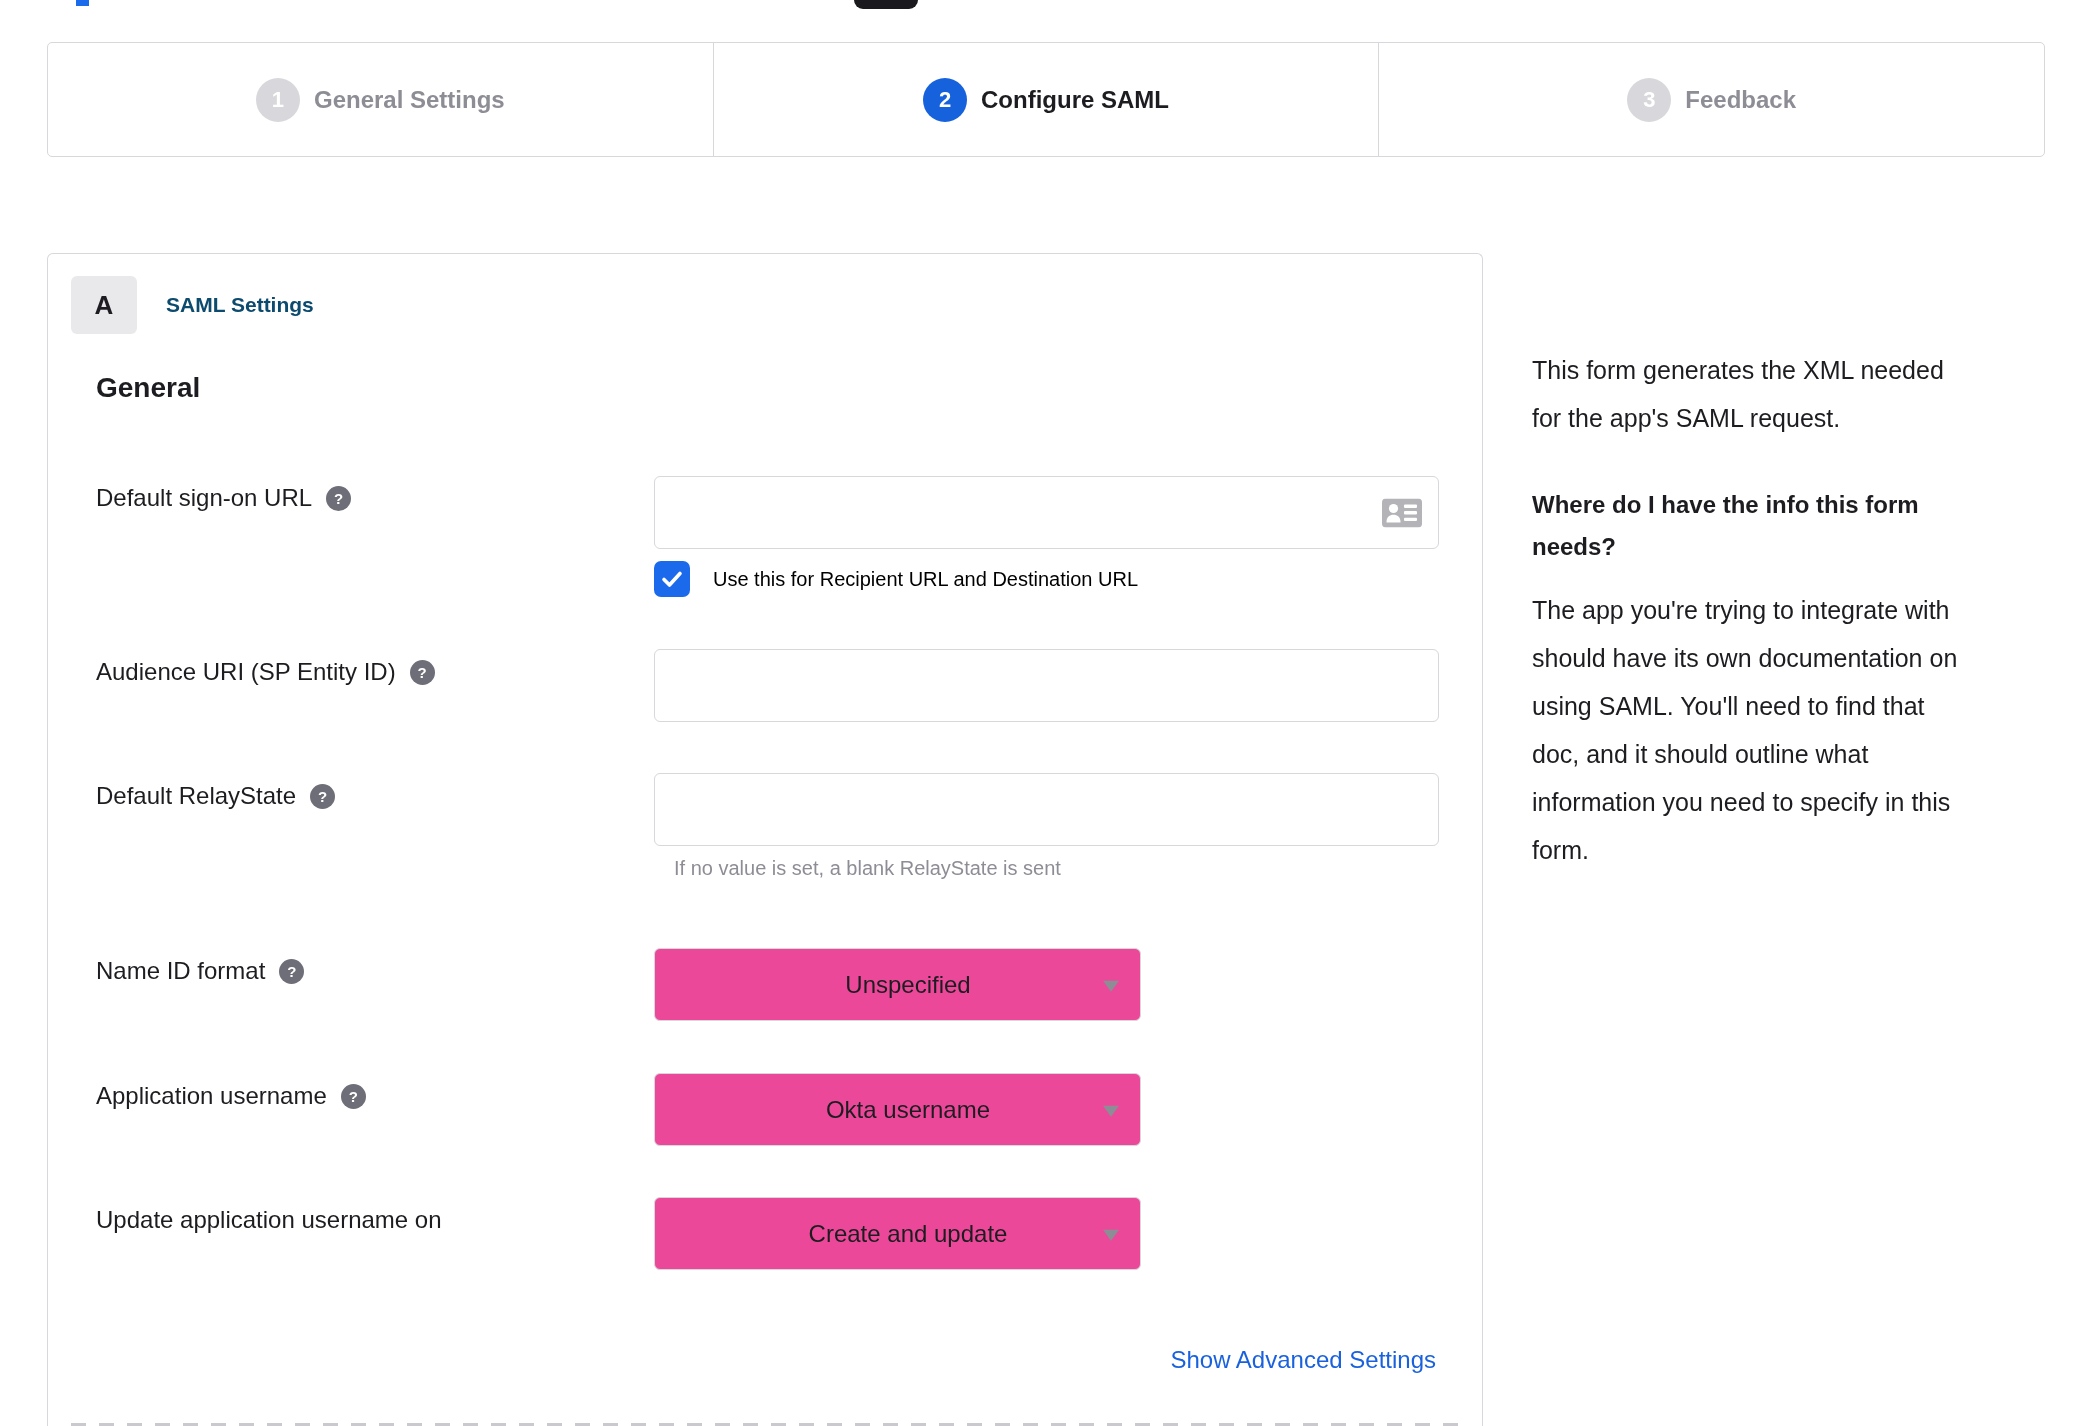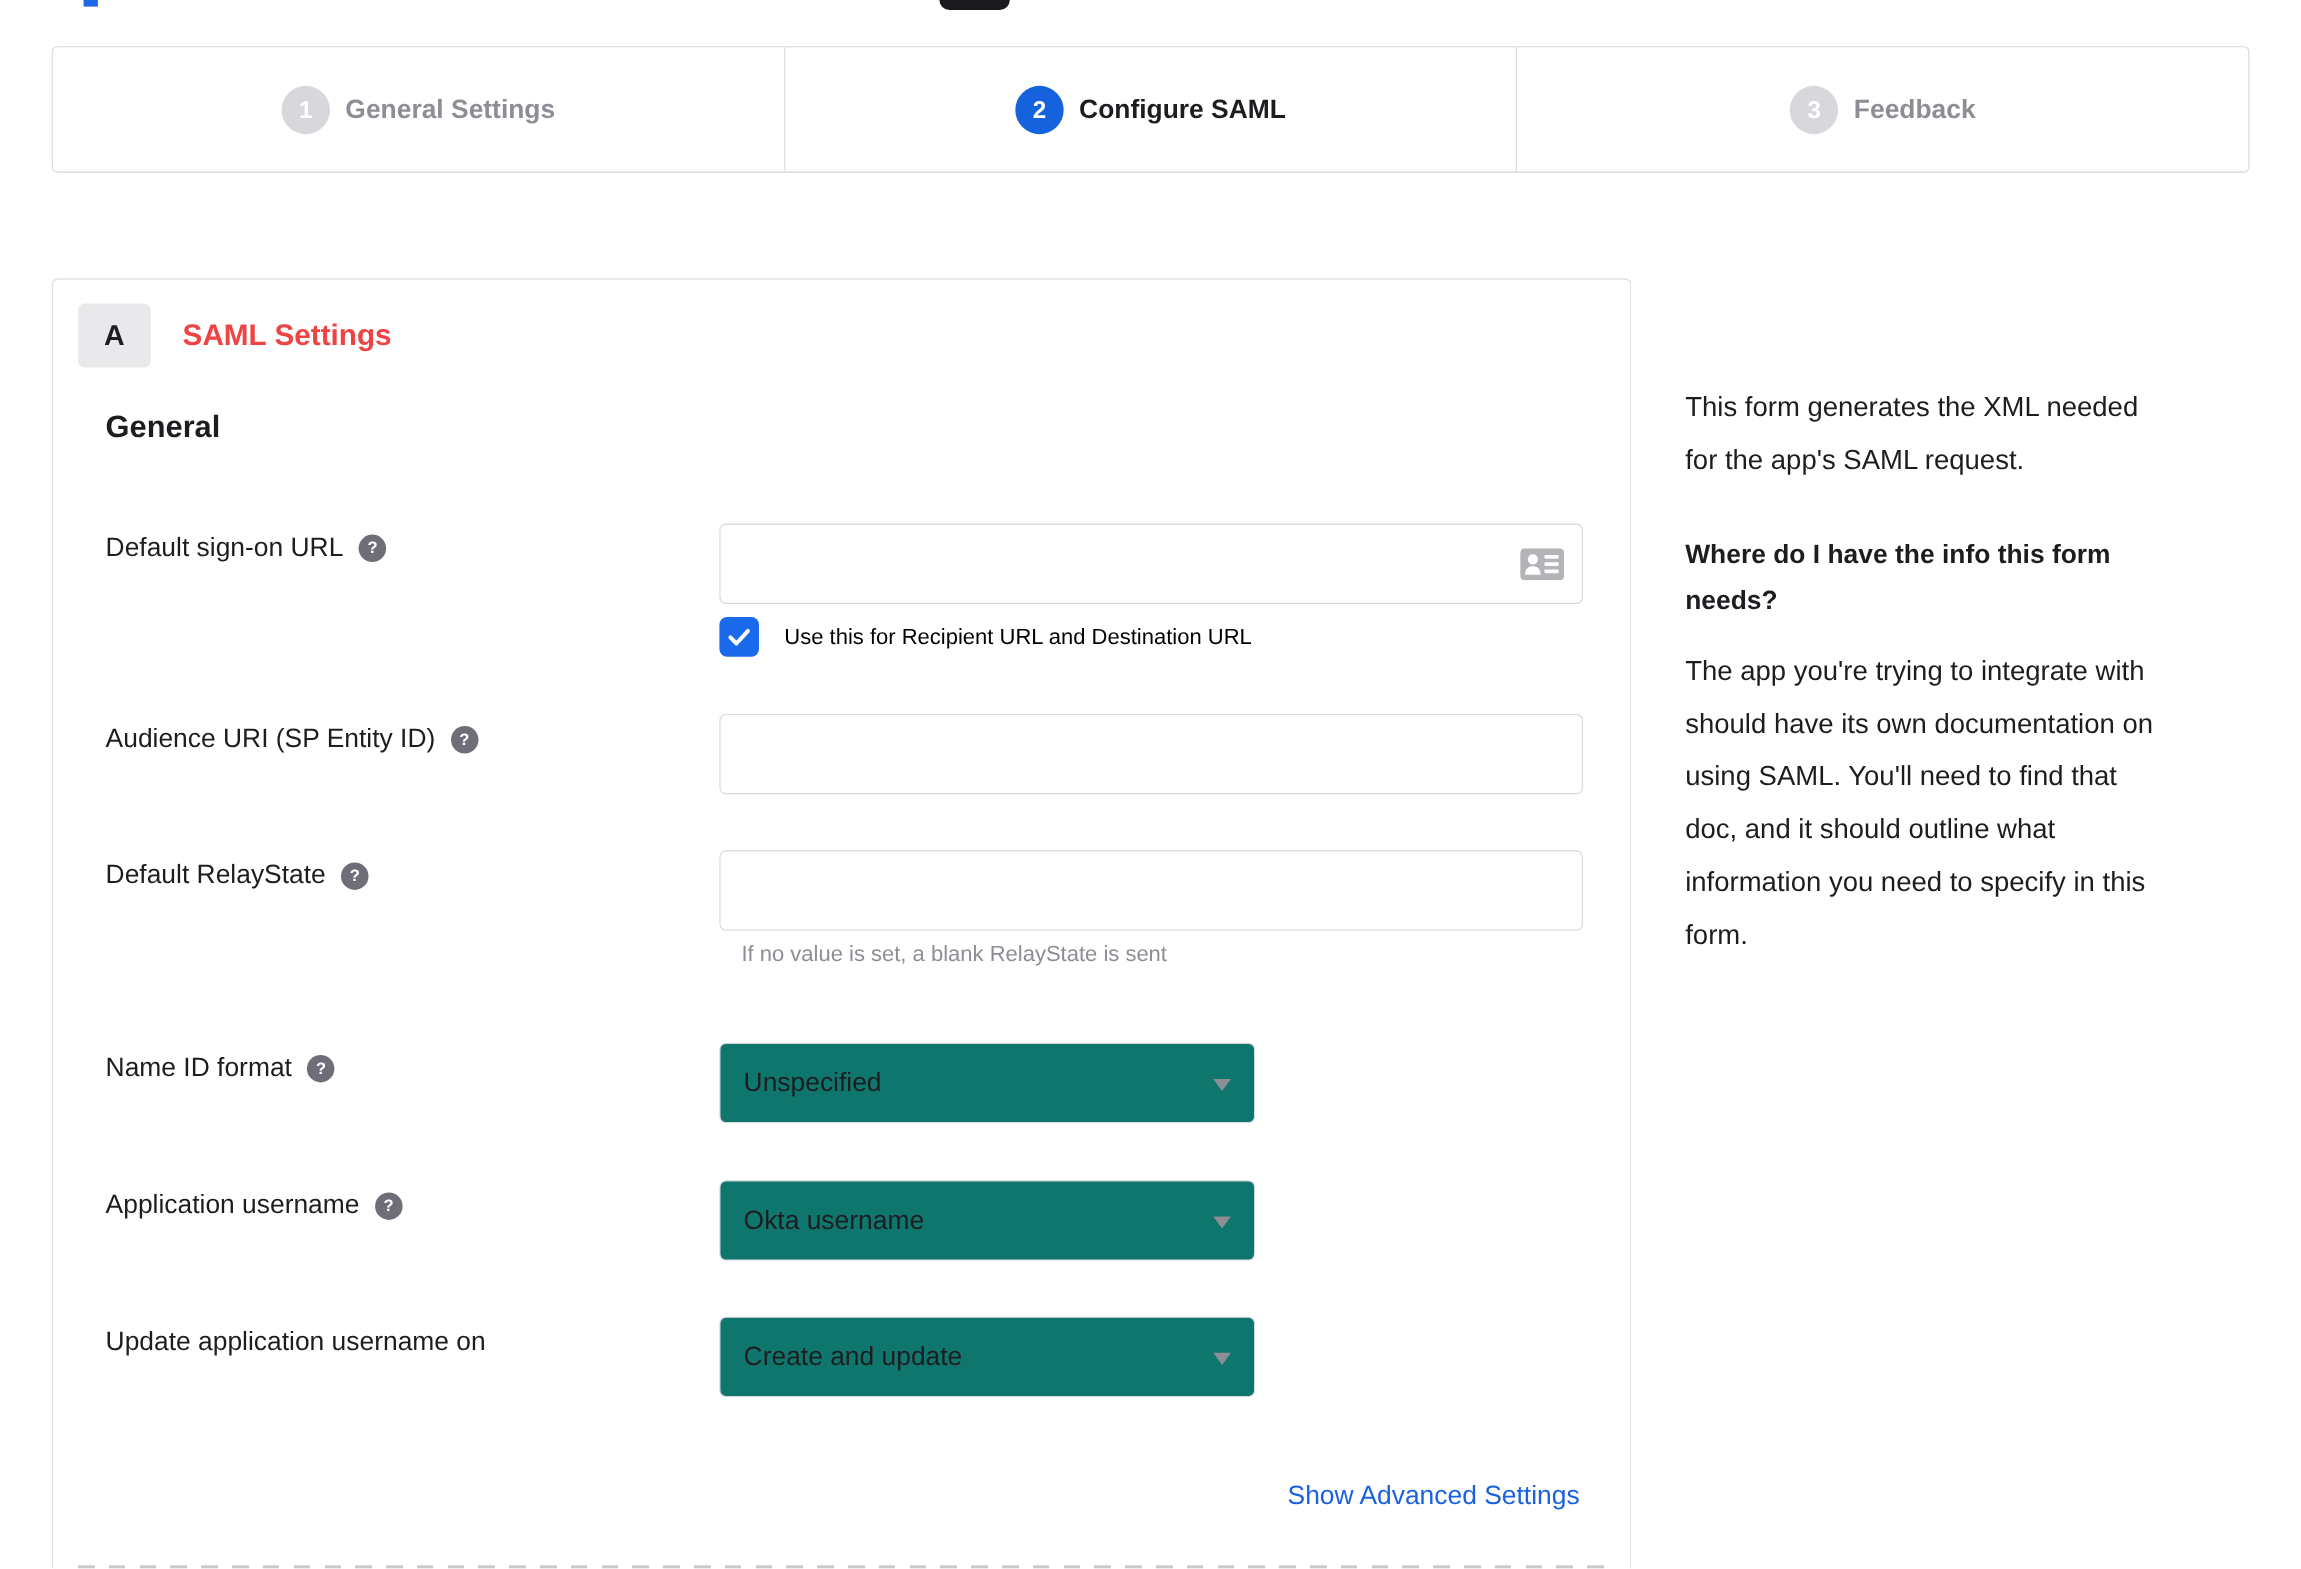--- a/index.html
+++ b/index.html
@@ -32,21 +32,21 @@
   .panel {
     position:absolute; left:47px; top:253px; width:1436px; height:1173px;
     border:1px solid #d7d7dc; border-bottom:none; border-radius:6px 6px 0 0; background:#fff;
   }
   .panel-header { position:absolute; left:23px; top:22px; display:flex; align-items:center; }
   .section-badge {
     width:66px; height:58px; background:#e9e9eb; border-radius:6px;
     display:flex; align-items:center; justify-content:center;
     font-size:26px; font-weight:700; color:#1d1d21;
   }
-  .section-title { margin-left:29px; font-size:27px; font-weight:700; color:#ef4444; }
+  .section-title { margin-left:29px; font-size:21px; font-weight:700; color:#0c4a6e; }
   .subsection-title { position:absolute; left:48px; top:118px; font-size:28px; font-weight:700; color:#1d1d21; }
 
   .field-label { position:absolute; left:48px; font-size:24px; color:#1d1d21; line-height:32px; white-space:nowrap; }
   .help-icon {
     display:inline-block; width:25px; height:25px; border-radius:50%; background:#6e6e78;
     color:#ffffff; font-size:15px; font-weight:700; line-height:25px; text-align:center;
     vertical-align:2px; margin-left:14px; cursor:pointer;
   }
   .text-input {
     position:absolute; left:606px; width:785px; height:73px;
@@ -61,22 +61,22 @@
   .checkbox {
     width:36px; height:36px; border-radius:7px; background:#1b6aec; cursor:pointer;
     display:flex; align-items:center; justify-content:center; flex:0 0 auto;
   }
   .checkbox-label { margin-left:23px; font-size:20px; color:#000000; white-space:nowrap; }
 
   .hint { position:absolute; left:626px; font-size:20px; color:#8d8d95; white-space:nowrap; }
 
   .select {
     position:absolute; left:606px; width:487px; height:73px;
-    border:1px solid #d7d7dc; border-radius:6px; background:#0f766e; cursor:pointer;
-    display:flex; align-items:center; padding-left:21px;
+    border:1px solid #d7d7dc; border-radius:6px; background:#ec4899; cursor:pointer;
+    display:flex; align-items:center; padding-left:21px;justify-content:center;
   }
   .select-value { font-size:24px; color:#1d1d21; }
   .select-arrow {
     position:absolute; right:21px; top:50%; transform:translateY(-38%);
     width:0; height:0; border-left:8px solid transparent; border-right:8px solid transparent;
     border-top:11px solid #8d8d95;
   }
 
   .advanced-link {
     position:absolute; right:46px; top:1092px; font-size:24px; font-weight:500;

